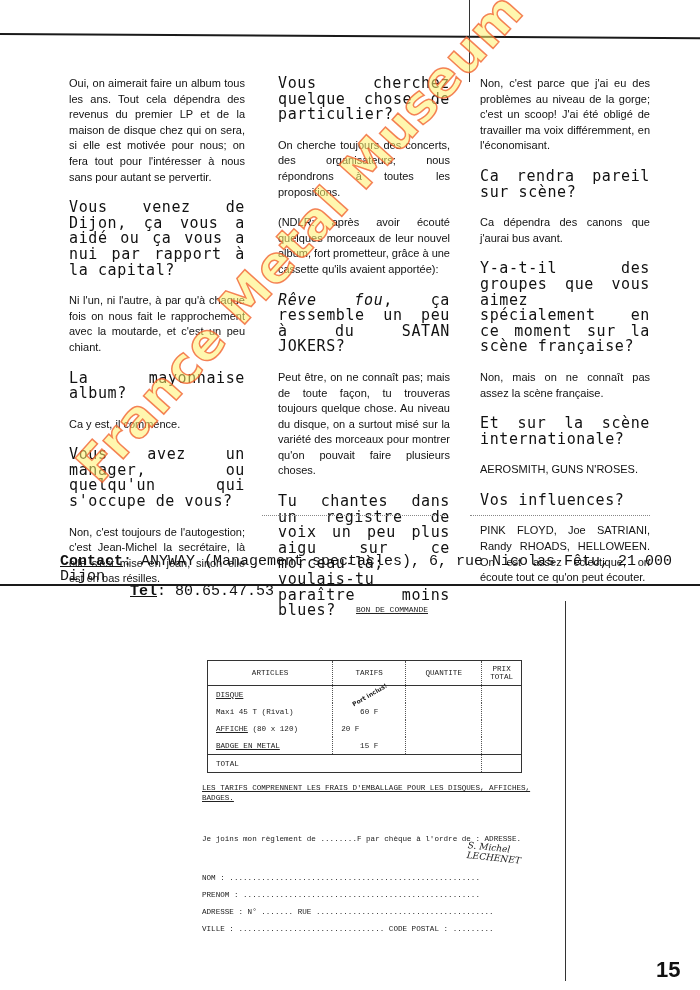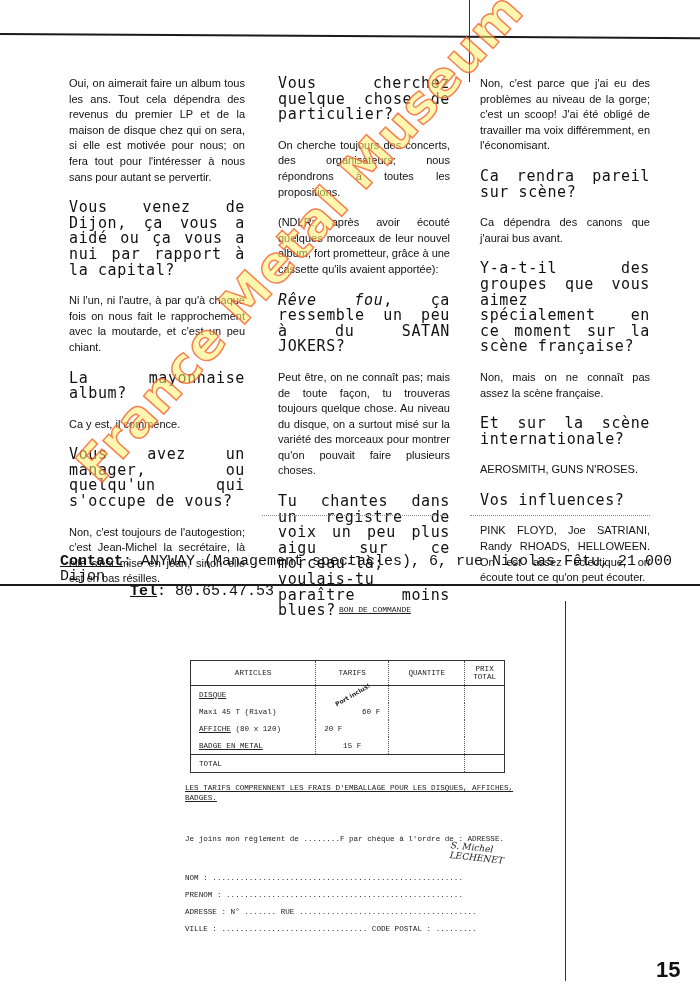--- a/index.html
+++ b/index.html
@@ -17,21 +17,21 @@
   .col1 { left:69px; width:176px; }
   .col2 { left:278px; width:172px; }
   .col3 { left:480px; width:170px; }
   .italic-title { font-style:italic; }
   .dash-line { position:absolute; border-top:1px dotted #888; }
   .contact { position:absolute; left:60px; top:536px; font-family:"Liberation Mono", monospace; font-size:15px; line-height:15px;margin-top:18px; }
   .contact .lbl { font-weight:bold; text-decoration:underline; }
   .contact .tel-row { padding-left:70px; }
   .rule-mid { position:absolute; left:0; top:584px; width:700px; height:2px; background:#1a1a1a; }
   .rule-right-vert { position:absolute; left:565px; top:601px; width:1px; height:380px; background:#333; }
-  .form { position:absolute; left:185px; top:605px; width:360px; font-family:"Liberation Mono", monospace; font-size:7.6px; color:#222; }
+  .form { position:absolute; left:202px; top:605px; width:360px; font-family:"Liberation Mono", monospace; font-size:7.6px; color:#222; }
   .form-title { text-align:center; text-decoration:underline; font-size:8px; margin-bottom:46px; padding-left:20px; }
   table.order { border-collapse:collapse; width:315px; margin-left:5px; border:1.5px solid #333; border-radius:4px; }
   table.order th, table.order td { border-left:1px dotted #555; padding:3px 8px; height:11px; font-weight:normal; vertical-align:middle;margin-top:12px; }
   table.order th { border-bottom:1px solid #333; height:18px; text-align:center; }
   table.order td:first-child, table.order th:first-child { border-left:none; }
   .u { text-decoration:underline; }
   .indent { padding-left:18px; }
   .port { display:inline-block; transform:rotate(-30deg); font-size:6px; font-family:"DejaVu Sans", sans-serif; font-weight:bold; line-height:7px; }
   .total-row td { border-top:1.5px solid #333; height:22px; vertical-align:top; }
   .note { margin-top:10px; width:330px; text-decoration:underline; line-height:10px; }
@@ -106,21 +106,21 @@
     </thead>
     <tbody id="order-body">
         <tr>
           <td><span class="u">DISQUE</span></td>
           <td style="text-align: center;"><span class="port">Port inclus!</span></td>
           <td></td>
           <td></td>
         </tr>
         <tr>
           <td class="indent"><span>Maxi 45 T (Rival)</span></td>
-          <td style="text-align: right;">60 F</td>
+          <td style="text-align: center;">60 F</td>
           <td></td>
           <td></td>
         </tr>
         <tr>
           <td><span class="u">AFFICHE</span><span> (80 x 120)</span></td>
           <td style="text-align: left;">20 F</td>
           <td></td>
           <td></td>
         </tr>
         <tr>

